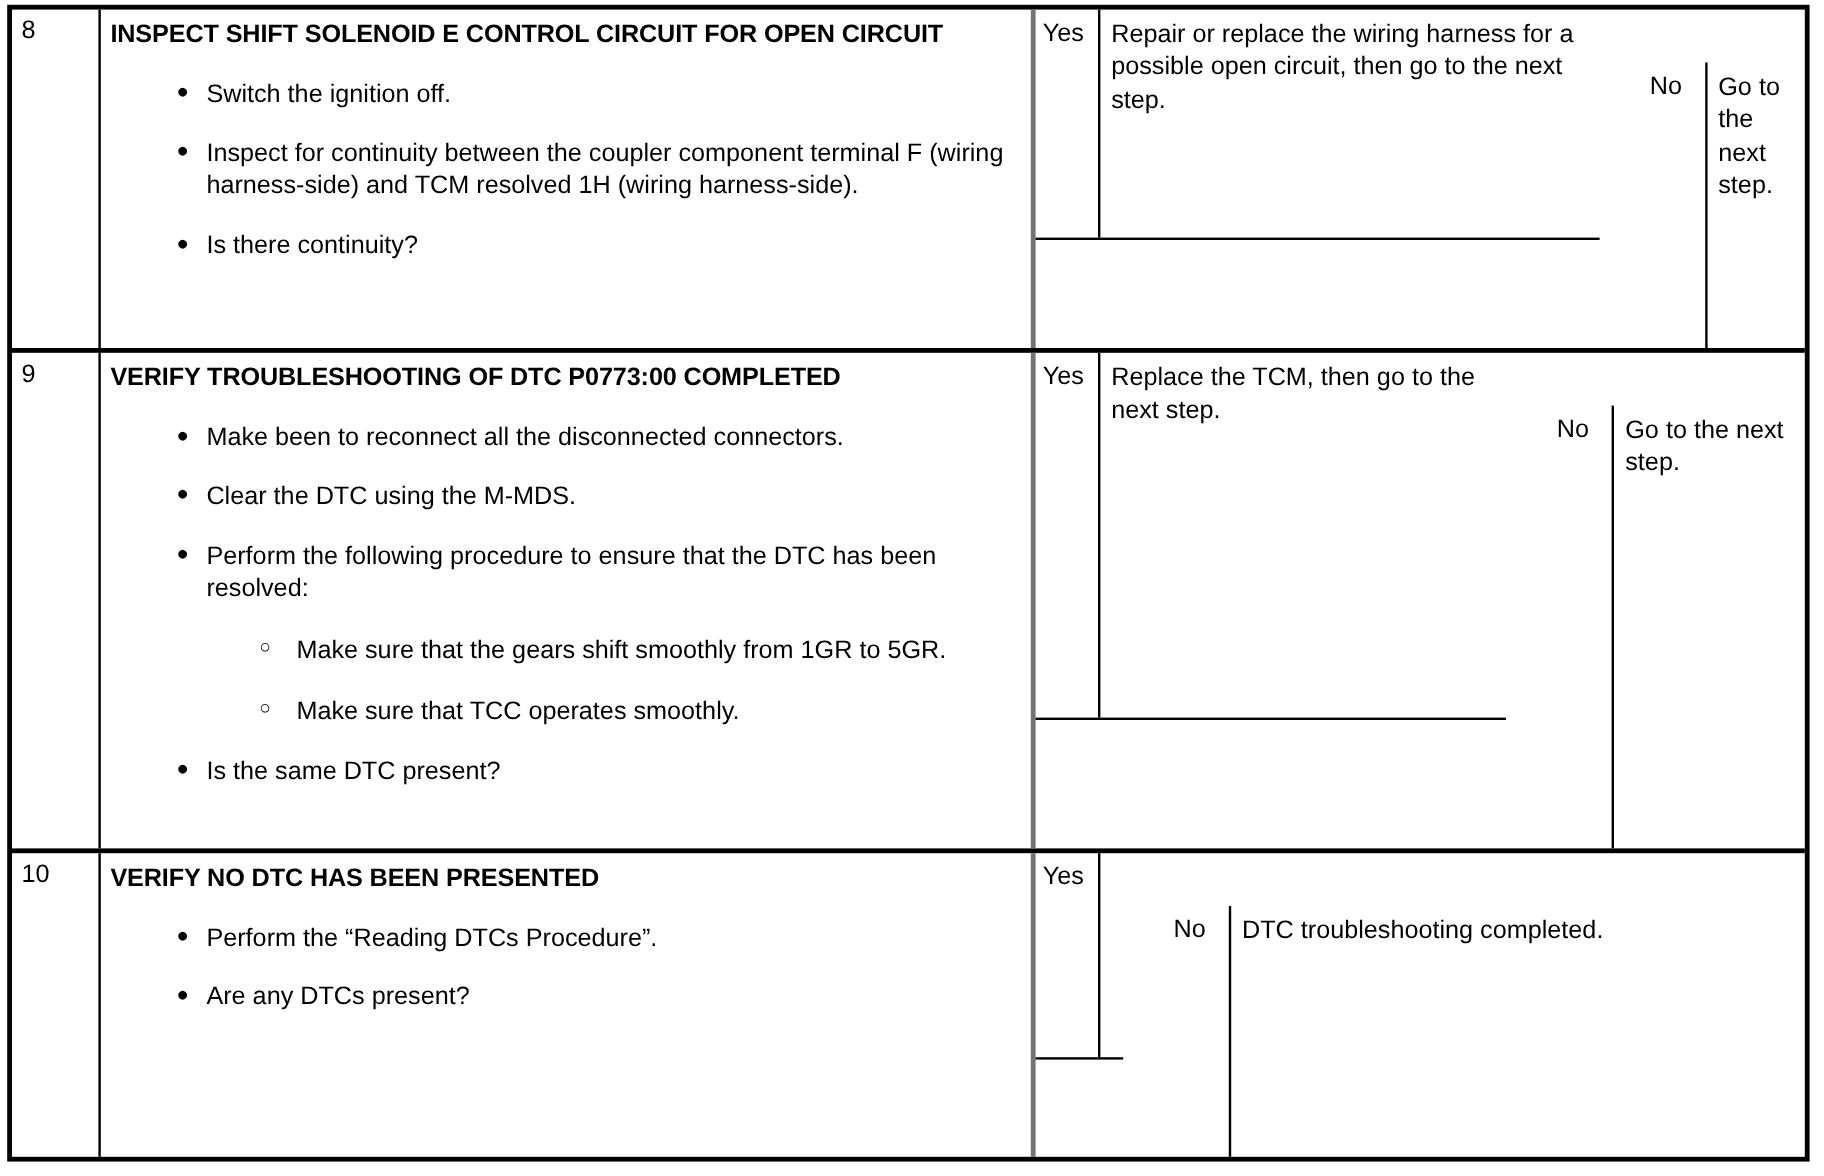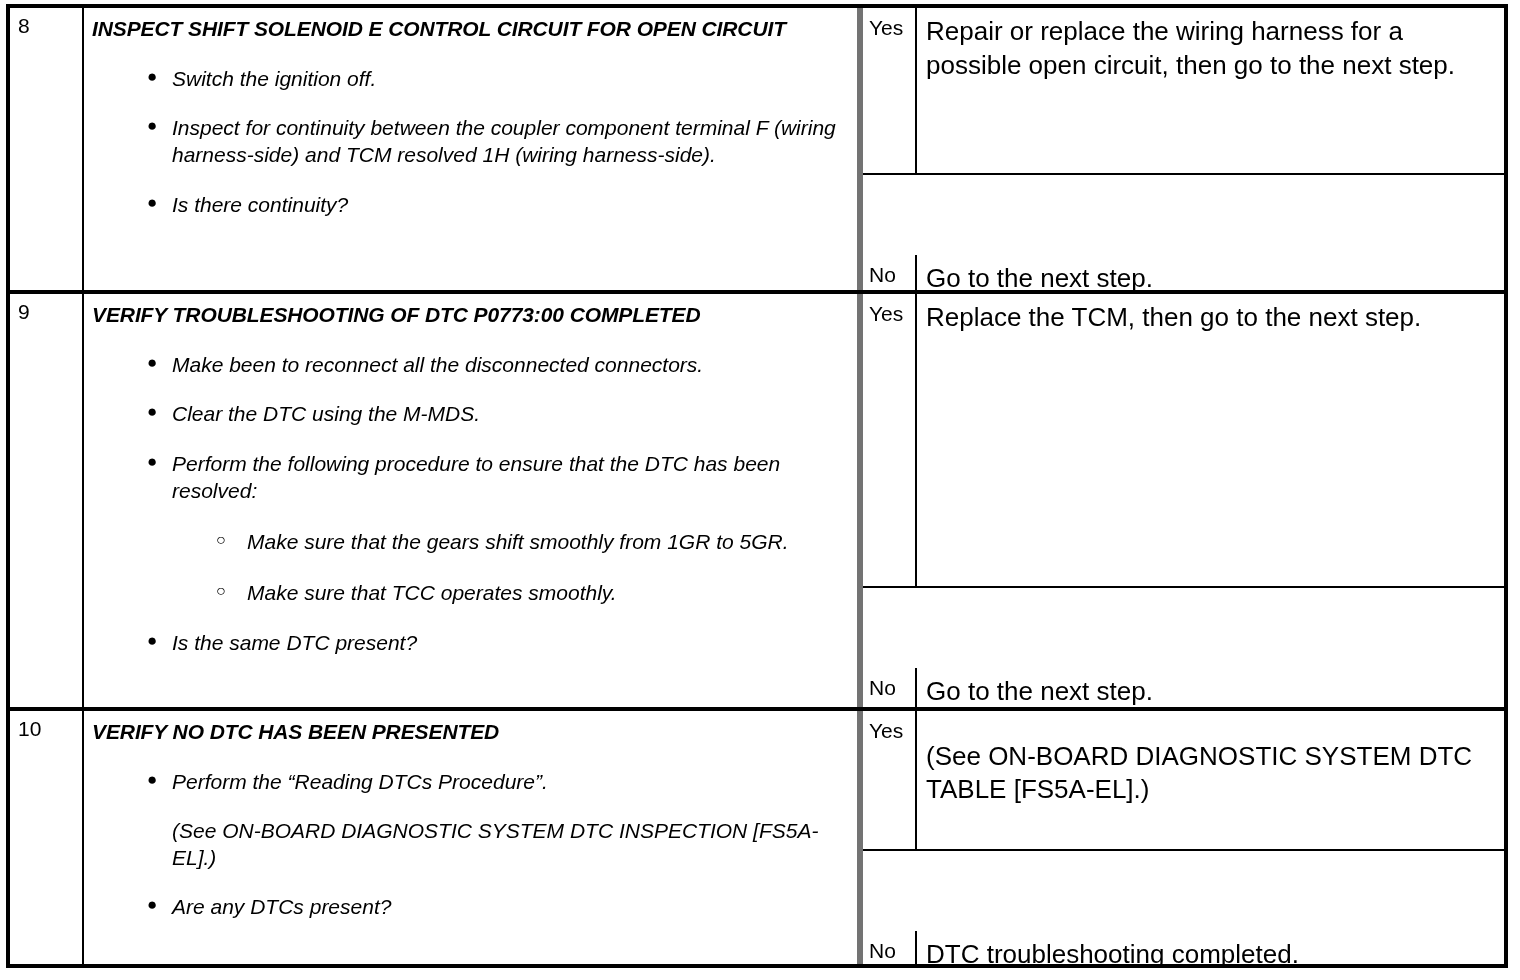--- a/index.html
+++ b/index.html
@@ -59,25 +59,24 @@
     padding: 6px 0 0 8px;
     font-size: 21px;
     line-height: 1.1;
     font-weight: normal;
   }
 
   
   .desc-cell {
     flex: 0 0 779px;
     width: 779px;
-    border-right: 6px solid #737373;
+    border-right: 4px solid #737373;
     box-sizing: border-box;
     padding: 8px 10px 4px 8px;
     overflow: hidden;
-    font-style: italic;
   }
 
   .step-title {
     font-size: 21px;
     font-weight: bold;
     line-height: 1.28;
     letter-spacing: -0.1px;
     margin: 0 0 4px 0;
   }
 
@@ -111,21 +110,21 @@
   }
   .bullet .note {
     display: block;
     margin-top: 22px;
   }
 
   
   .ans-group {
     flex: 1 1 auto;
     display: flex;
-    flex-direction: column;
+    flex-direction: row;
     box-sizing: border-box;
     min-width: 0;
     gap: 36px;
   }
   .ans-row {
     display: flex;
     flex-direction: row;
     box-sizing: border-box;
     border-bottom: 2px solid #000;
     min-height: 0;
@@ -144,21 +143,21 @@
     border-right: 2px solid #000;
     box-sizing: border-box;
     padding: 7px 0 0 6px;
     font-size: 21px;
     line-height: 1.25;
   }
   .ans-text {
     flex: 1 1 auto;
     box-sizing: border-box;
     padding: 7px 10px 0 9px;
-    font-size: 26px;
+    font-size: 21px;
     line-height: 1.30;
     min-width: 0;
   }
   .ans-text .para2 {
     display: block;
     margin-top: 22px;
   }
 </style>
 </head>
 <body>
@@ -255,33 +254,31 @@
     <div class="step-row r10">
       <div class="num-cell">
         <span>10</span>
       </div>
       <div class="desc-cell">
         <div class="step-title">VERIFY NO DTC HAS BEEN PRESENTED</div>
         <div class="bullets">
           <div class="bullet">
             <span class="dot">●</span>
             <span>Perform the “Reading DTCs Procedure”.</span>
-            <span class="note">(See ON-BOARD DIAGNOSTIC SYSTEM DTC INSPECTION [FS5A-EL].)</span>
           </div>
           <div class="bullet">
             <span class="dot">●</span>
             <span>Are any DTCs present?</span>
           </div>
         </div>
       </div>
       <div class="ans-group">
         <div class="ans-row yes">
           <div class="ans-label">Yes</div>
           <div class="ans-text">
-            <span class="para2">(See ON-BOARD DIAGNOSTIC SYSTEM DTC TABLE [FS5A-EL].)</span>
           </div>
         </div>
         <div class="ans-row no">
           <div class="ans-label">No</div>
           <div class="ans-text">
             <span>DTC troubleshooting completed.</span>
           </div>
         </div>
       </div>
     </div>

